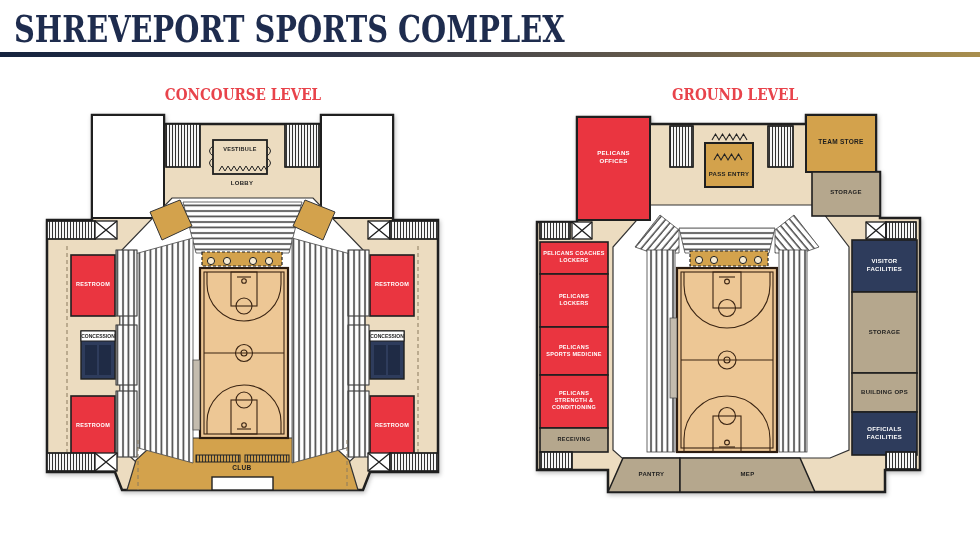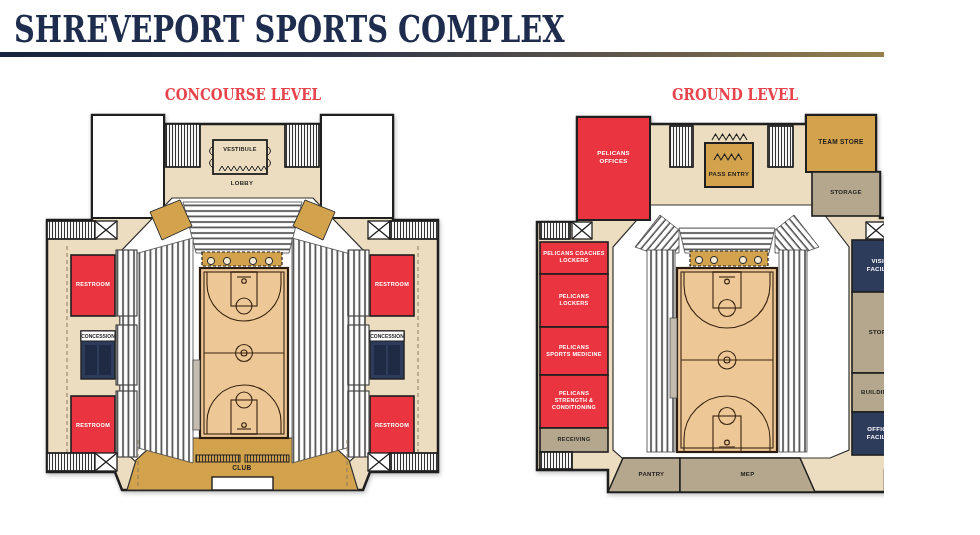--- a/index.html
+++ b/index.html
@@ -1,16 +1,16 @@
 <!DOCTYPE html>
 <html><head>
 <meta charset="utf-8">
 <style>
   html,body{margin:0;padding:0;background:#fff;}
-  .canvas{position:relative;width:884px;height:535px;background:#ffffff;overflow:hidden;
+  .canvas{position:relative;width:980px;height:535px;background:#ffffff;overflow:hidden;
           font-family:"Liberation Sans", sans-serif;}
   .title{position:absolute;left:14px;top:6px;font-family:"DejaVu Serif", serif;
          font-weight:700;font-size:38px;color:#1e2c4e;letter-spacing:0px;
          transform:scaleX(.76);transform-origin:left top;white-space:nowrap;}
   .rule{position:absolute;left:0;top:52px;width:980px;height:5px;
         background:linear-gradient(90deg,#16243f 0%,#2e3448 35%,#6b5f4c 70%,#a98f4e 100%);}
   .lvl-head{position:absolute;top:84px;width:300px;text-align:center;
             font-family:"DejaVu Serif", serif;font-weight:700;font-size:17px;
             color:#e8434b;transform:scaleX(.8);white-space:nowrap;}
   .plans{position:absolute;left:0;top:0;}

